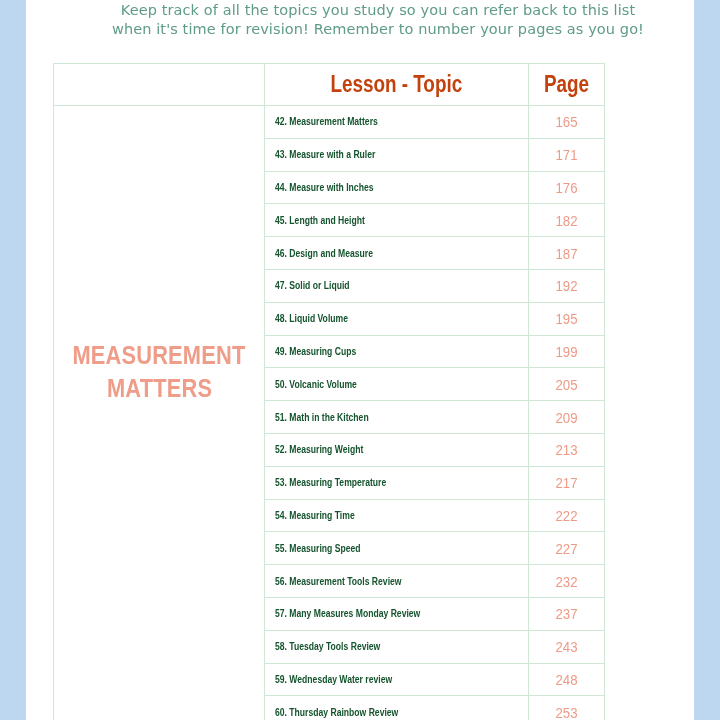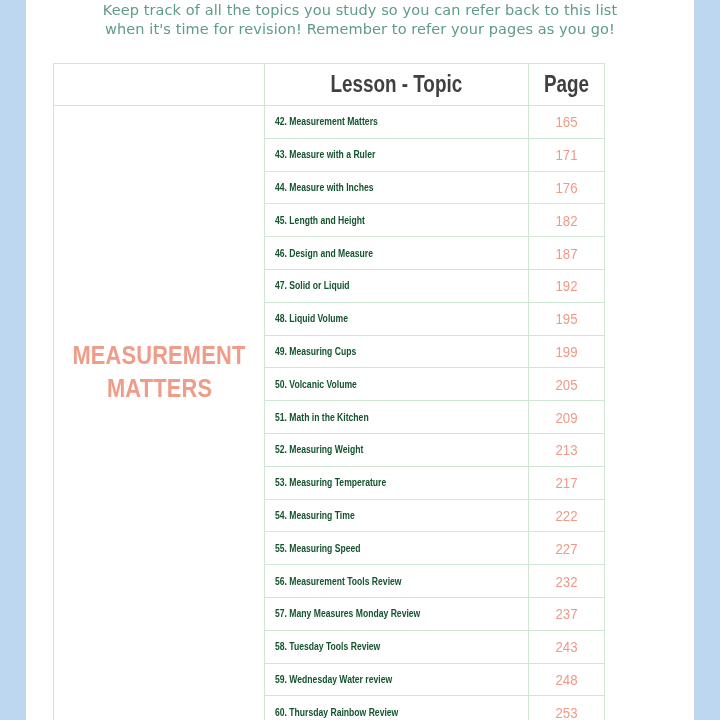--- a/index.html
+++ b/index.html
@@ -9,37 +9,37 @@
     font-family:"Liberation Sans", sans-serif;
   }
   .page {
     position:absolute; left:26px; top:0; width:668px; height:720px;
     background:#ffffff;
   }
   .intro {
     position:absolute; left:0; top:0; width:668px;
     text-align:center; color:#5f9c86;
     font-family:"DejaVu Sans", sans-serif;
-    font-size:14.5px; line-height:19px; letter-spacing:0.1px;
+    font-size:14.5px; line-height:19px; letter-spacing:0.1px;padding-left:18px;
   }
   .intro div { white-space:nowrap; }
   table.toc {
     position:absolute; left:27px; top:63px;
     border-collapse:collapse; table-layout:fixed;
     width:552px;
   }
   table.toc td, table.toc th {
     border:1.5px solid #cfe8d6;
     padding:0;
   }
   .col-section { width:211px; }
   .col-topic { width:263px; }
   .col-page { width:76px; }
   .hdr {
-    height:41px; color:#404040;
+    height:41px; color:#c2410c;
     font-family:"Liberation Sans Narrow","Liberation Sans", sans-serif;
     font-weight:bold; font-size:23px; text-align:center;
     transform-origin:center;
   }
   .hdr span { display:inline-block; transform:scaleX(0.82); }
   .row td { height:31.8px; }
   .topic {
     color:#14532d; font-weight:bold; font-size:10px;
     padding-left:10px !important; white-space:nowrap; overflow:hidden;
   }
@@ -57,21 +57,21 @@
   }
   .section-label div { display:block; }
   .section-label span { display:inline-block; transform:scaleX(0.84); }
 </style>
 </head>
 <body>
 
 <div class="page">
   <div class="intro" style="top:1px;">
     <div>Keep track of all the topics you study so you can refer back to this list</div>
-    <div>when it's time for revision! Remember to refer your pages as you go!</div>
+    <div>when it's time for revision! Remember to number your pages as you go!</div>
   </div>
 
   <table class="toc">
     <colgroup>
       <col class="col-section">
       <col class="col-topic">
       <col class="col-page">
     </colgroup>
     <tbody>
         <tr>

